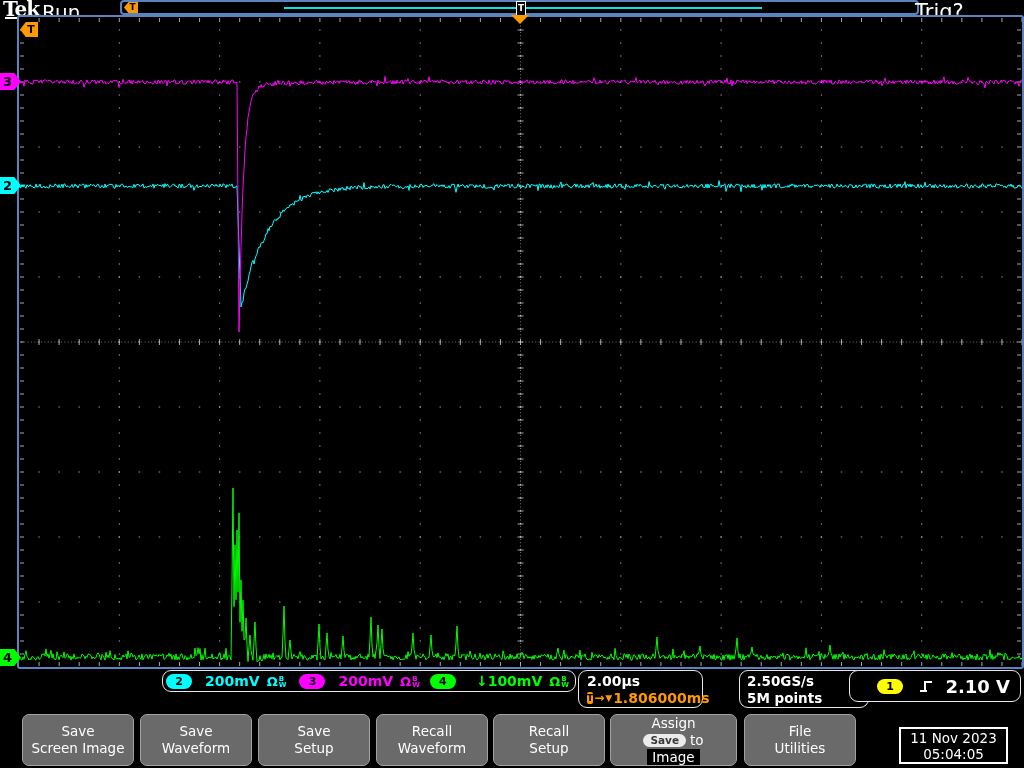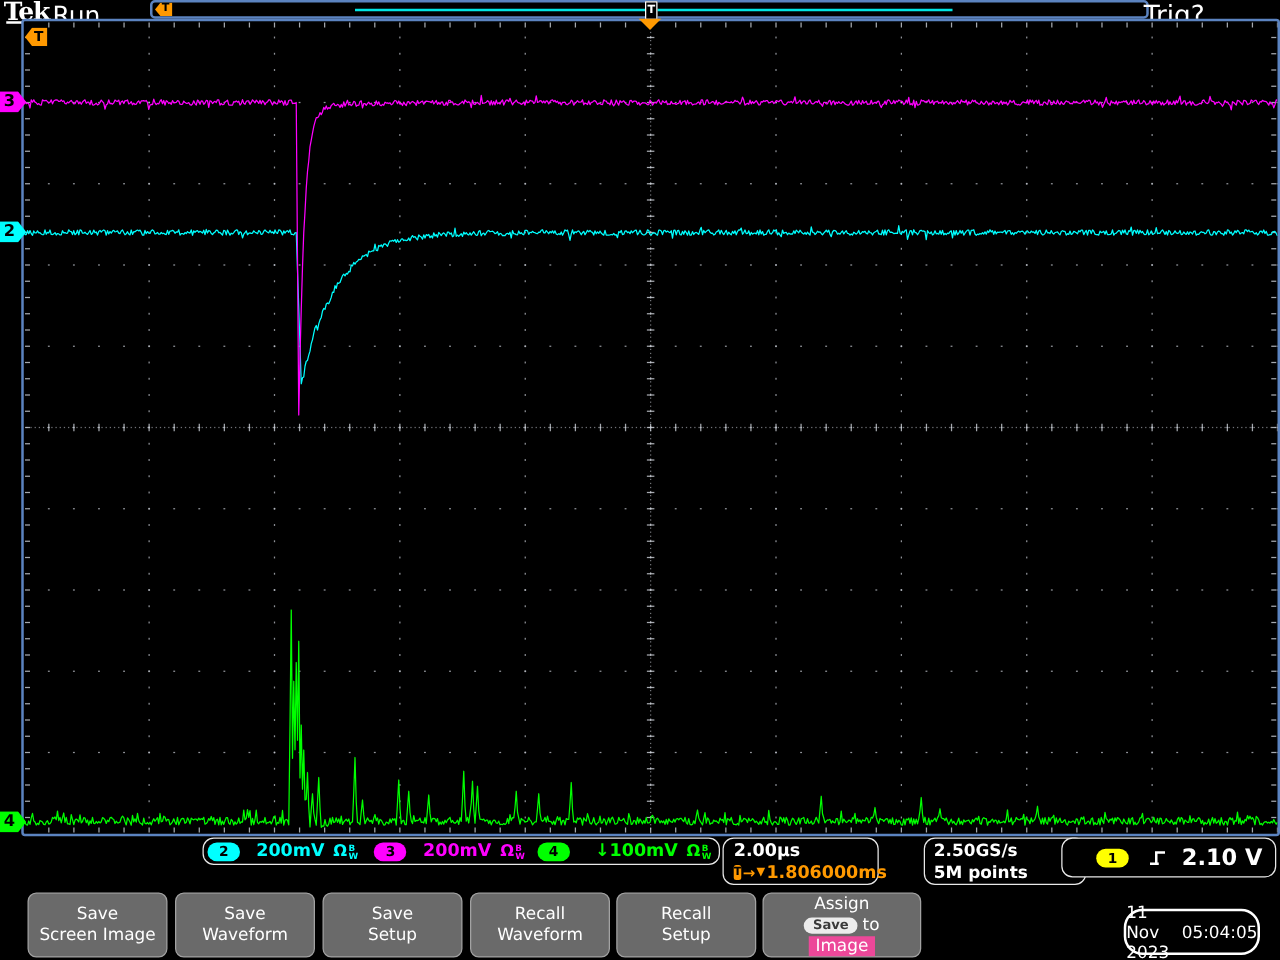--- a/index.html
+++ b/index.html
@@ -53,23 +53,23 @@
   .trig-box .badge{margin-left:27px;}
   .slope-icon{margin-left:16px;}
   .trig-level{margin-left:auto;margin-right:10px;font-size:18px;font-weight:bold;}
   
   .menu-btn{position:absolute;top:714px;height:52px;background:#6a6a6a;border:1px solid #a2a2a2;
             border-radius:7px;box-sizing:border-box;display:flex;flex-direction:column;
             justify-content:center;align-items:center;color:#fff;font-size:13.5px;line-height:17px;
             text-align:center;white-space:pre-line;cursor:pointer;}
   .save-pill{display:inline-block;background:#ececec;color:#3a3a3a;font-size:10.5px;font-weight:bold;
              border-radius:7px;padding:0 7px;line-height:13px;margin-right:4px;vertical-align:1px;}
-  .img-hl{background:#ec4899;color:#fff;padding:0 5px;}
+  .img-hl{background:#000000;color:#fff;padding:0 5px;}
   .clock-box{position:absolute;left:899px;top:727px;width:109px;height:37px;border:2px solid #fff;
-             border-radius:15px;box-sizing:border-box;display:flex;flex-direction:row;
+             border-radius:0;box-sizing:border-box;display:flex;flex-direction:column;
              justify-content:center;align-items:center;font-size:13.5px;line-height:16px;}
 </style>
 </head>
 <body>
 
 <div class="screen">
 
   <div class="tek-logo">Tek</div>
   <div class="run-status">Run</div>
   <div class="acq-bar">
@@ -1848,18 +1848,20 @@
 Setup</div>
   <div class="menu-btn" style="left:376px;width:112px;">Recall
 Waveform</div>
   <div class="menu-btn" style="left:493px;width:112px;">Recall
 Setup</div>
   <div class="menu-btn" style="left:610px;width:127px;text-align:right;">
     <div>Assign</div>
     <div><span class="save-pill">Save</span><span>to</span></div>
     <div><span class="img-hl">Image</span></div>
   </div>
+  <div class="menu-btn" style="left:744px;width:112px;">File
+Utilities</div>
 
   <div class="clock-box">
     <div>11 Nov 2023</div>
     <div>05:04:05</div>
   </div>
 </div>
 
 </body></html>

